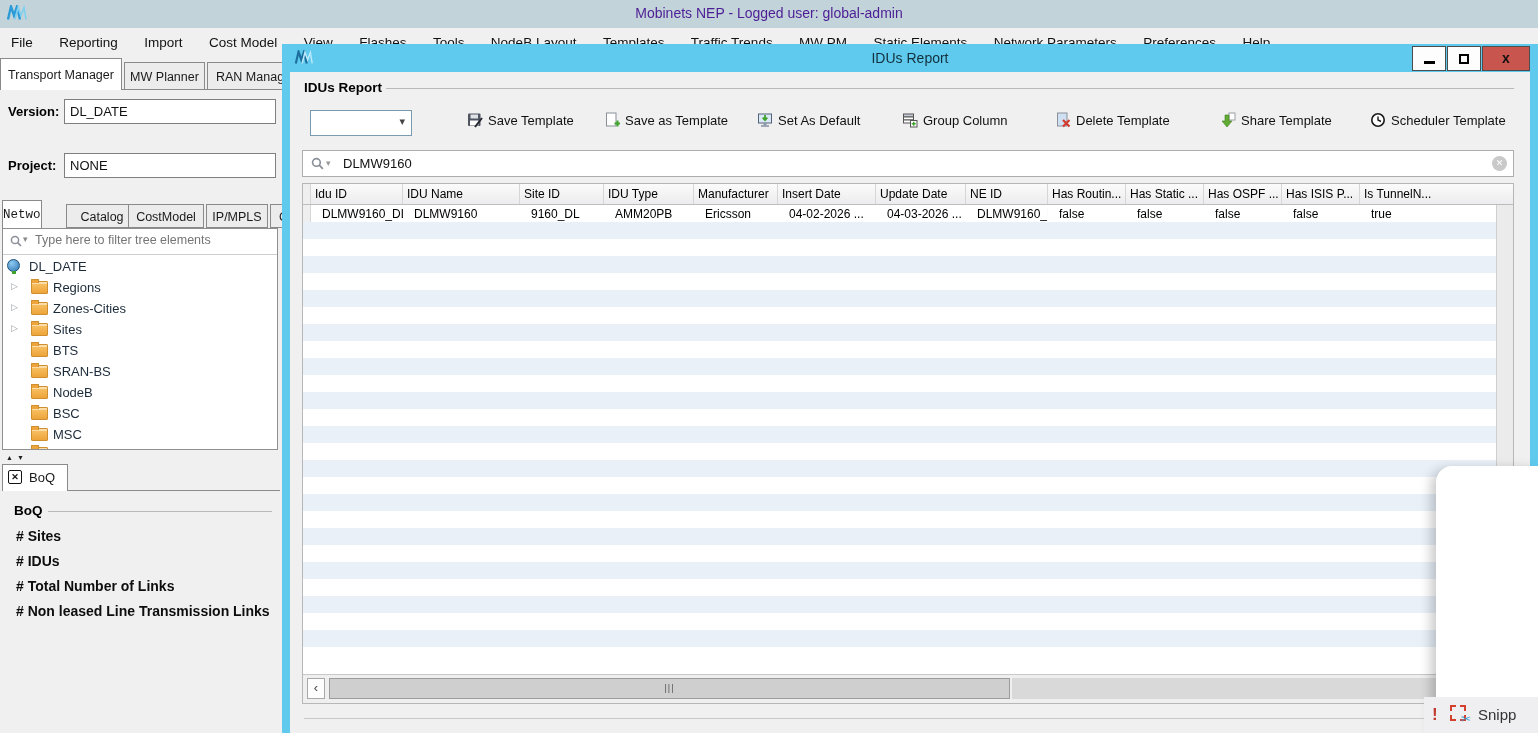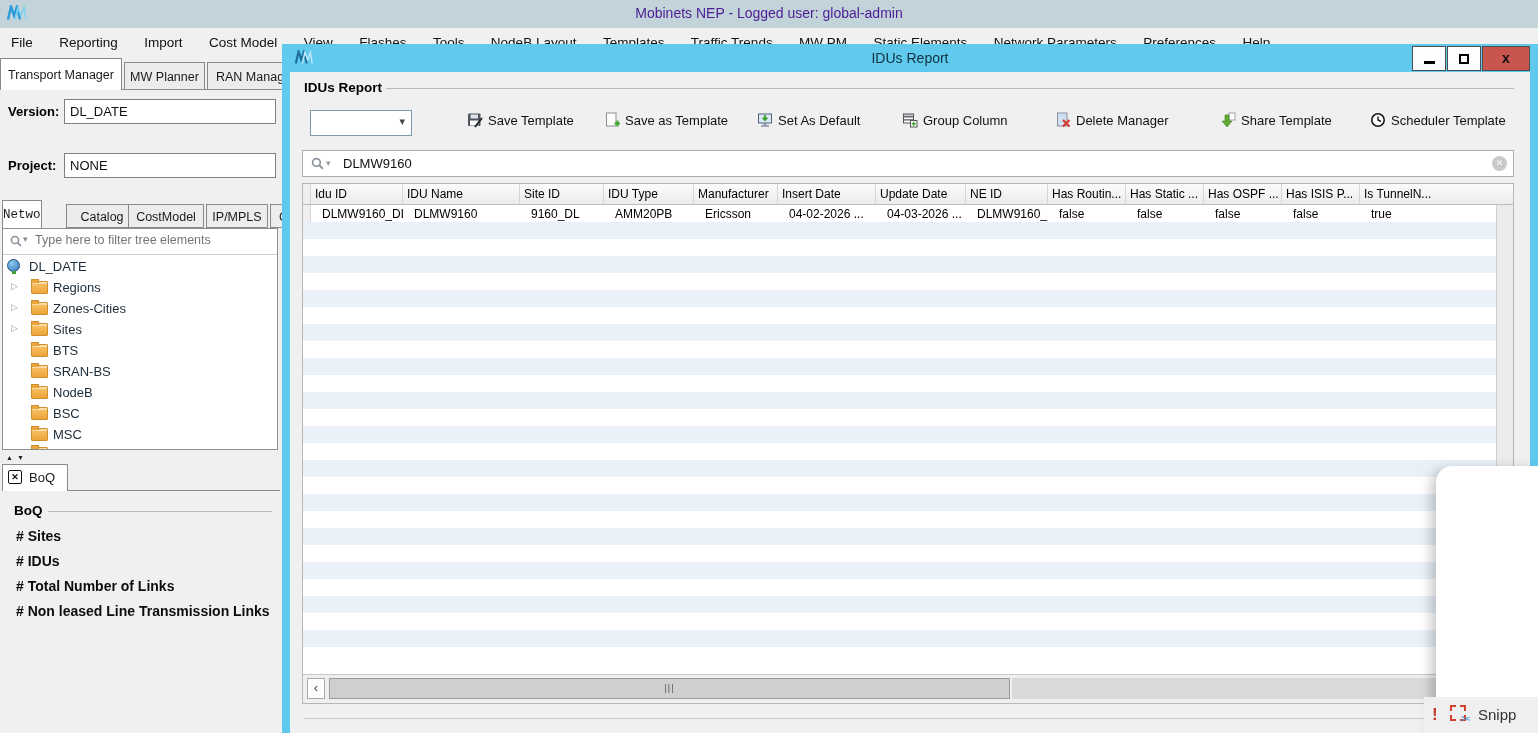--- a/index.html
+++ b/index.html
@@ -274,21 +274,21 @@
         <rect x="1.5" y="8" width="10" height="3" fill="#fff" stroke="#555"></rect>
         <rect x="8.5" y="8.5" width="6.5" height="6.5" fill="#fff" stroke="#555"></rect>
         <path d="M11.7 9.8 v4 M9.7 11.8 h4" stroke="#3fa32b" stroke-width="1.4"></path>
       </svg></span><span>Group Column</span>
     </div>
 
     <div class="toolbtn" style="left:765px;">
       <span><svg width="16" height="16" viewBox="0 0 16 16">
         <rect x="2.5" y="1" width="9.5" height="13" fill="#cfe0f2" stroke="#8a8f98"></rect>
         <path d="M8 8 L14.5 14.5 M14.5 8 L8 14.5" stroke="#d43b30" stroke-width="2.2"></path>
-      </svg></span><span>Delete Manager</span>
+      </svg></span><span>Delete Template</span>
     </div>
 
     <div class="toolbtn" style="left:930px;">
       <span><svg width="16" height="16" viewBox="0 0 16 16">
         <rect x="9" y="1" width="6" height="7" fill="#fff" stroke="#9aa0a6"></rect>
         <path d="M5 3 h4 v6 h3 l-5 6 -5 -6 h3 z" fill="#62ab33" stroke="#3e7d1f" stroke-width="0.6"></path>
       </svg></span><span>Share Template</span>
     </div>
 
     <div class="toolbtn" style="left:1080px;">

